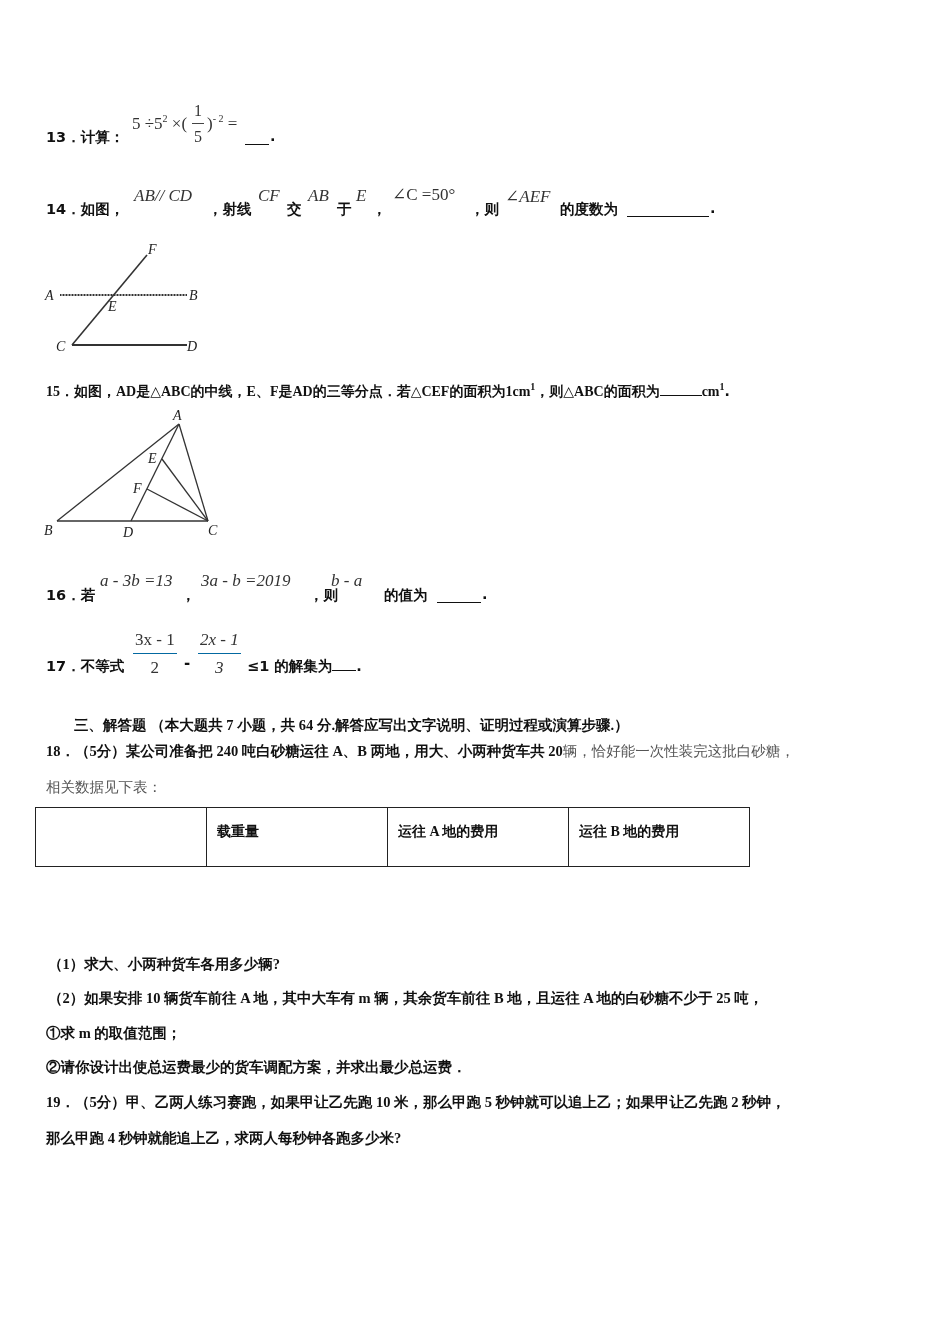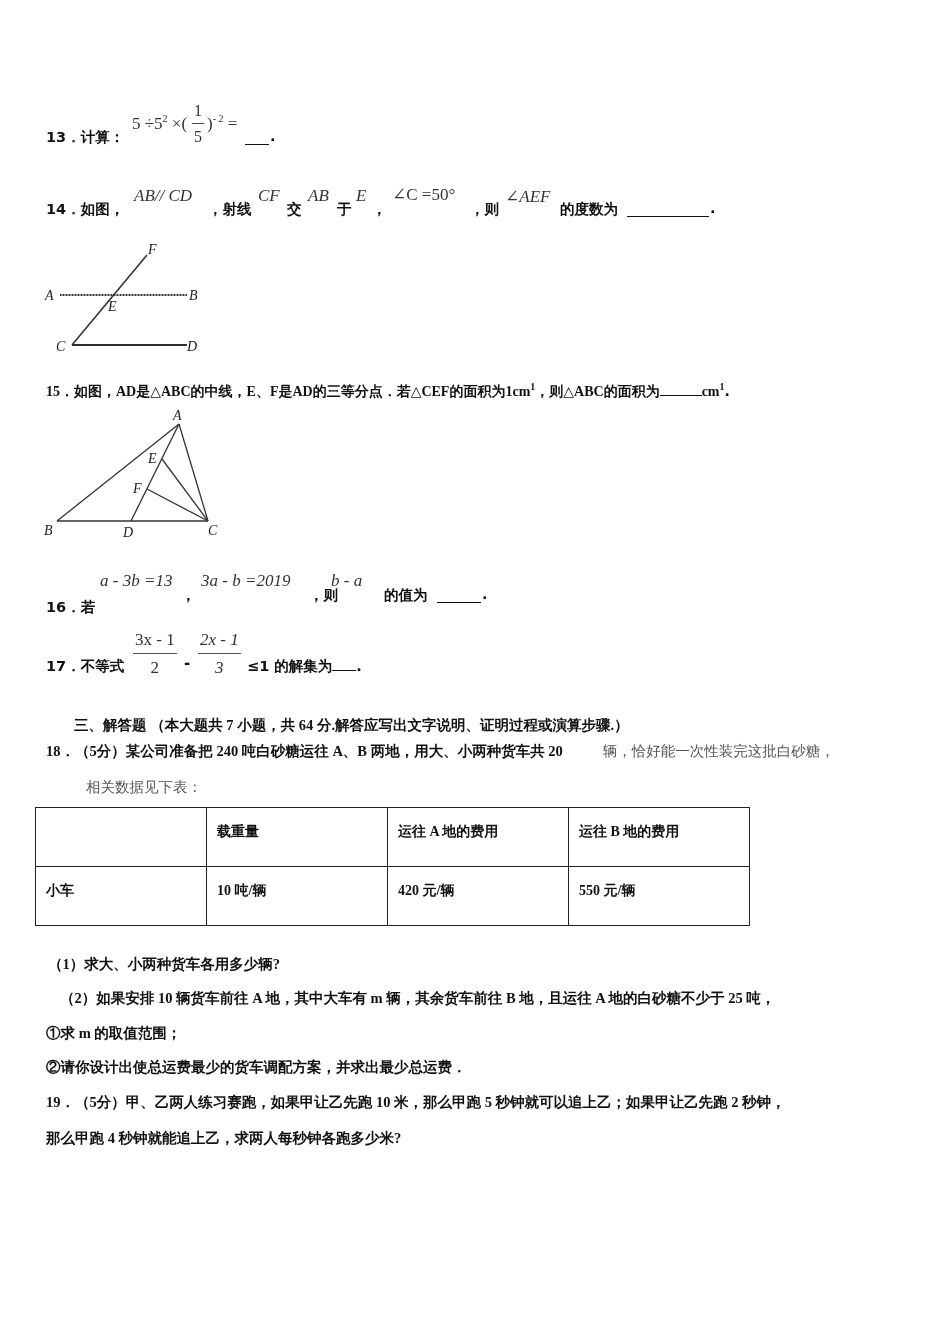--- a/index.html
+++ b/index.html
@@ -4,21 +4,21 @@
 <style>
   html, body { margin: 0; padding: 0; background: #ffffff; }
   body { width: 950px; height: 1344px; position: relative; overflow: hidden;
          font-family: "DejaVu Sans", "Liberation Sans", sans-serif; color: #111; }
   .abs { position: absolute; }
   .q { position: absolute; left: 46px; font-size: 14.5px; font-weight: bold; white-space: nowrap; }
   .math { font-family: "Liberation Serif", "DejaVu Serif", serif; font-style: italic; font-weight: normal; font-size: 17px; color: #333; }
   .mathn { font-family: "Liberation Serif", "DejaVu Serif", serif; font-weight: normal; font-size: 17px; color: #333; }
   .blank { display: inline-block; border-bottom: 1.5px solid #111; height: 1px; vertical-align: baseline; }
   .serif { font-family: "Liberation Serif", "DejaVu Serif", serif; }
-  .gray { color: #555; font-weight: normal; padding-left: 40px; }
+  .gray { color: #555; font-weight: normal; }
   table.data { position: absolute; left: 35px; top: 807px; border-collapse: collapse; }
   table.data td { border: 1.5px solid #222; width: 170px; height: 47px; padding: 0 0 11px 10px;
                   font-size: 14px; font-weight: bold; vertical-align: middle; }
   table.data td.c0 { width: 160px; }
   .frac { display: inline-block; text-align: center; vertical-align: middle; font-family: "Liberation Serif","DejaVu Serif",serif; font-weight: normal; color: #333; font-size: 17px; }
   .frac .num { border-bottom: 1px solid #0369a1; padding: 0 2px 3px 2px; }
   .frac .den { padding-top: 4px; }
   sup { font-size: 10px; }
 </style>
 </head>
@@ -88,21 +88,21 @@
   <g font-family="Liberation Serif, DejaVu Serif, serif" font-style="italic" font-size="14" fill="#222">
     <text x="133" y="15">A</text>
     <text x="108" y="58">E</text>
     <text x="93" y="88">F</text>
     <text x="4" y="130">B</text>
     <text x="83" y="132">D</text>
     <text x="168" y="130">C</text>
   </g>
 </svg>
 
-<div class="q" style="top:586px;margin-top:12px;">
+<div class="q" style="top:586px;">
   <span>16．</span><span>若</span>
 </div>
 <div class="abs math" style="left:100px; top:571px;">a - 3b =13</div>
 <div class="abs" style="left:181px; top:586px; font-weight:bold; font-size:14.5px;">，</div>
 <div class="abs math" style="left:201px; top:571px;">3a - b =2019</div>
 <div class="abs" style="left:309px; top:586px; font-weight:bold; font-size:14.5px;">，则</div>
 <div class="abs math" style="left:331px; top:571px;">b - a</div>
 <div class="abs" style="left:384px; top:586px; font-weight:bold; font-size:14.5px;">的值为</div>
 <div class="abs" style="left:437px; top:602px; width:44px; border-bottom:1.5px solid #111;"></div>
 <div class="abs" style="left:482px; top:586px; font-weight:bold; font-size:14.5px;">.</div>
@@ -131,28 +131,22 @@
 <div class="q serif gray" style="top:778px; font-size:14.5px;font-family:Liberation Mono, monospace;">相关数据见下表：</div>
 
 <table class="data serif">
   <tbody>
       <tr>
     <td class="c0"></td>
     <td>载重量</td>
     <td>运往 A 地的费用</td>
     <td>运往 B 地的费用</td>
   </tr>
-  <tr>
-    <td class="c0">小车</td>
-    <td>10 吨/辆</td>
-    <td>420 元/辆</td>
-    <td>550 元/辆</td>
-  </tr>
 </tbody>
   </table>
 
 <div class="q serif" style="top:955px; left:48px; font-size:14.5px;">（1）求大、小两种货车各用多少辆?</div>
-<div class="q serif" style="top:989px; left:48px; font-size:14.5px;margin-left:12px;">（2）如果安排 10 辆货车前往 A 地，其中大车有 m 辆，其余货车前往 B 地，且运往 A 地的白砂糖不少于 25 吨，</div>
+<div class="q serif" style="top:989px; left:48px; font-size:14.5px;">（2）如果安排 10 辆货车前往 A 地，其中大车有 m 辆，其余货车前往 B 地，且运往 A 地的白砂糖不少于 25 吨，</div>
 <div class="q serif" style="top:1024px; font-size:14.5px;">①求 m 的取值范围；</div>
 <div class="q serif" style="top:1058px; font-size:14.5px;">②请你设计出使总运费最少的货车调配方案，并求出最少总运费．</div>
 
 <div class="q serif" style="top:1093px; font-size:14.5px;">19．（5分）甲、乙两人练习赛跑，如果甲让乙先跑 10 米，那么甲跑 5 秒钟就可以追上乙；如果甲让乙先跑 2 秒钟，</div>
 <div class="q serif" style="top:1129px; font-size:14.5px;">那么甲跑 4 秒钟就能追上乙，求两人每秒钟各跑多少米?</div>
 
 </body></html>

